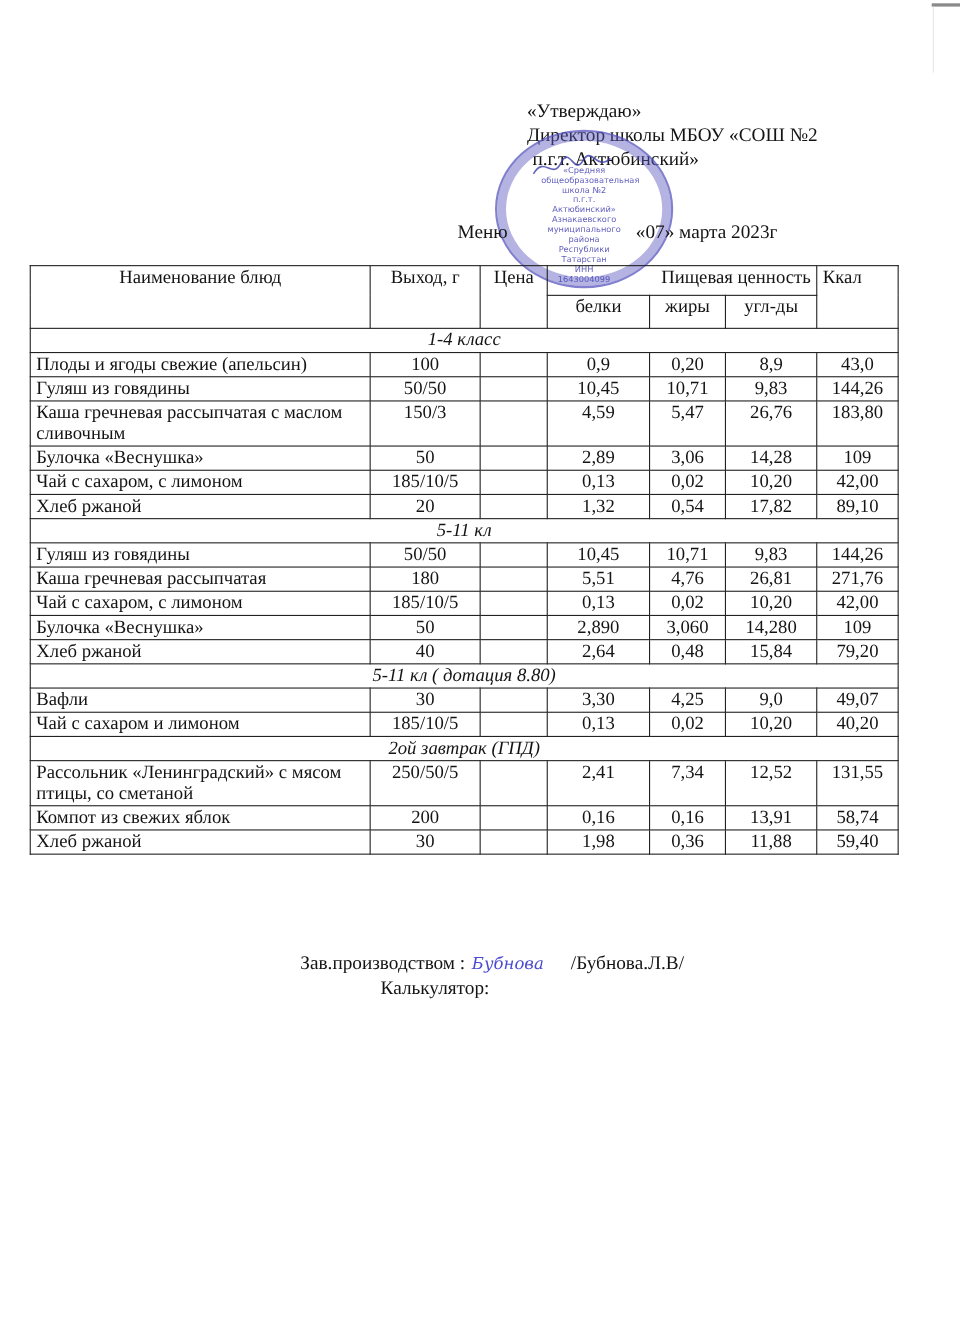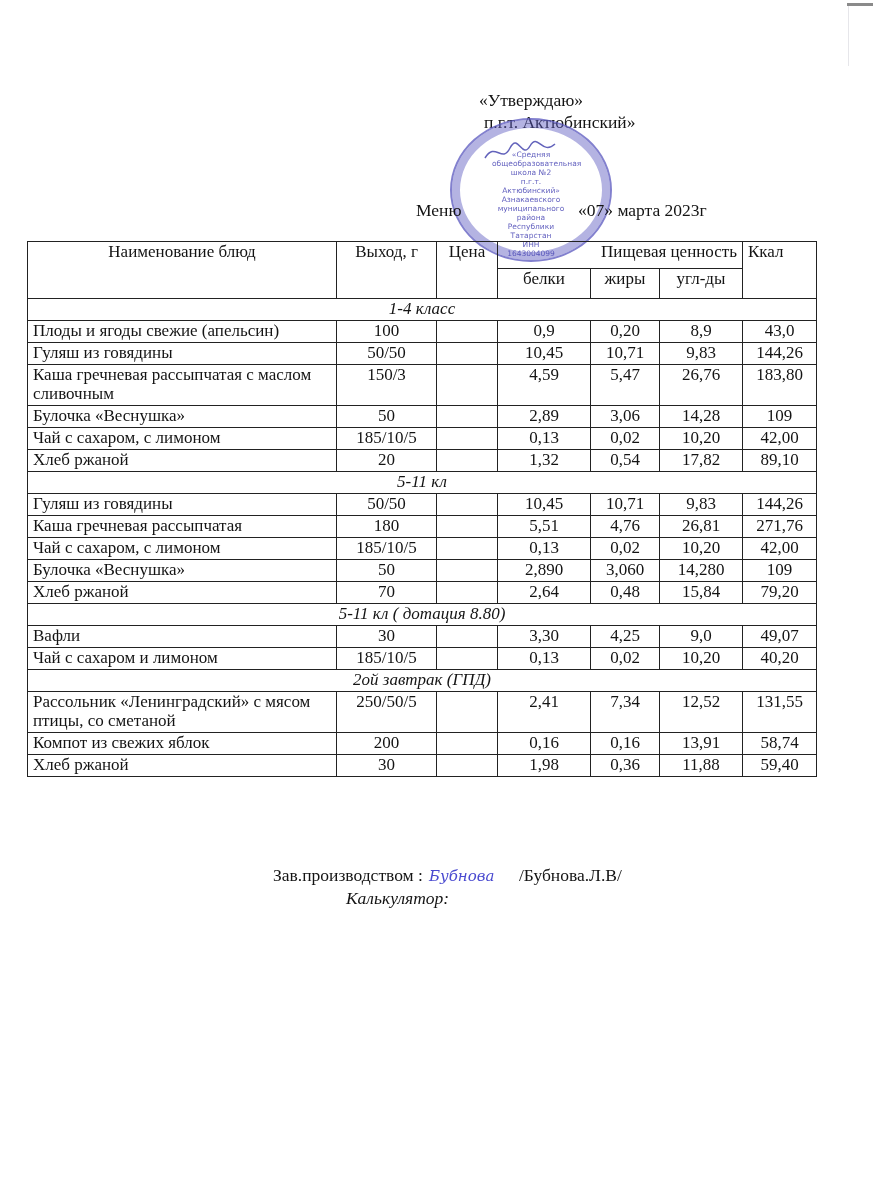--- a/index.html
+++ b/index.html
@@ -71,30 +71,31 @@
   td.tall { height: 40px; }
 
   .footer {
     position: absolute; left: 273px; top: 864px; font-size: 17.5px; line-height: 22px;
     white-space: nowrap;
   }
   .footer .sig {
     display: inline-block; width: 84px; margin: 0 6px; color: #4a4ad0;
     font-family: "DejaVu Serif", serif; font-style: italic; font-size: 15px;
   }
-  .footer .calc { padding-left: 73px; font-style: italic; }
+  .footer .calc { padding-left: 73px; }
 </style>
 </head>
 <body>
 
 <div class="corner-mark"></div>
 <div class="corner-line"></div>
 
 <div class="approval">
   <div class="ln">«Утверждаю»</div>
+  <div class="ln">Директор школы МБОУ «СОШ №2</div>
   <div class="ln ln-indent">п.г.т. Актюбинский»</div>
 </div>
 
 <div class="stamp">
   <svg class="scribble" viewBox="0 0 80 30">
     <path d="M5 22 C15 5, 22 28, 30 12 S42 24, 50 10 S62 20, 75 8" fill="none" stroke="rgba(60,60,170,0.8)" stroke-width="1.5"></path>
   </svg>
   <div class="inner">
     <div>«Средняя</div>
     <div>общеобразовательная</div>
@@ -231,21 +232,21 @@
       <td class="name">Булочка «Веснушка»</td>
       <td class="num">50</td>
       <td class="num"></td>
       <td class="num">2,890</td>
       <td class="num">3,060</td>
       <td class="num">14,280</td>
       <td class="num">109</td>
     </tr>
     <tr>
       <td class="name">Хлеб ржаной</td>
-      <td class="num">70</td>
+      <td class="num">40</td>
       <td class="num"></td>
       <td class="num">2,64</td>
       <td class="num">0,48</td>
       <td class="num">15,84</td>
       <td class="num">79,20</td>
     </tr>
 
     <tr>
         <td class="section" colspan="7">5-11 кл ( дотация 8.80)</td>
       </tr>

